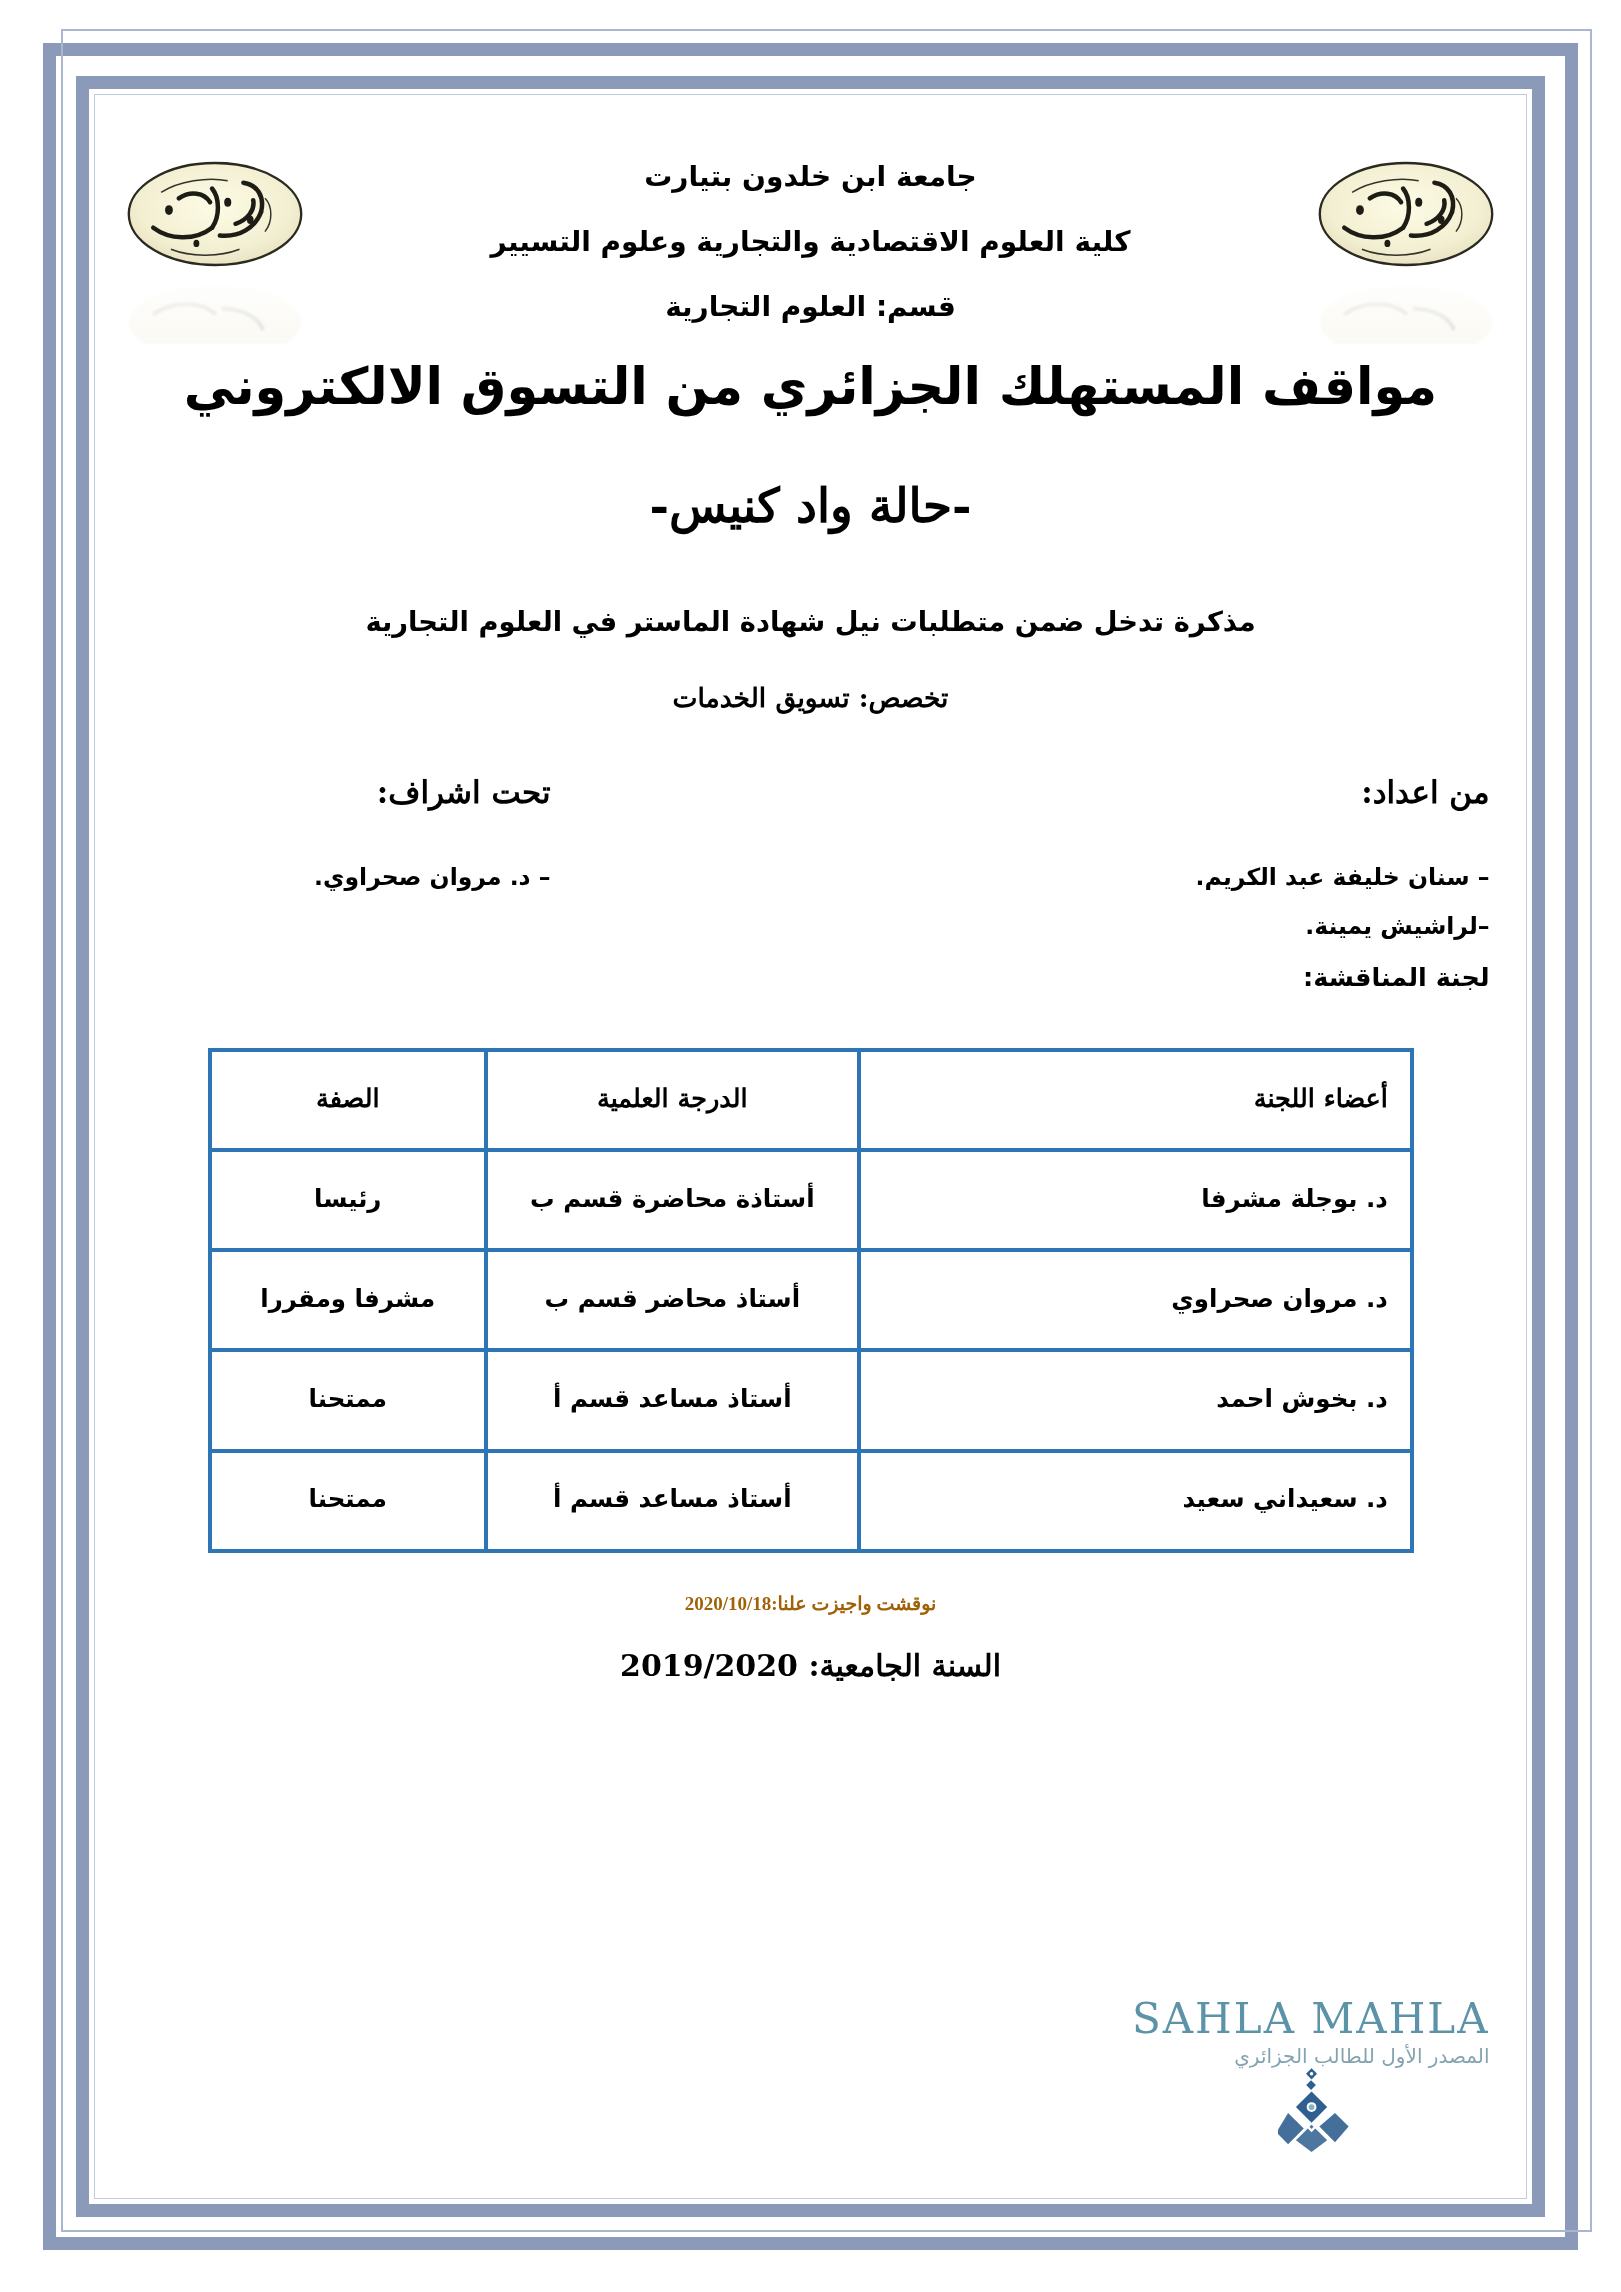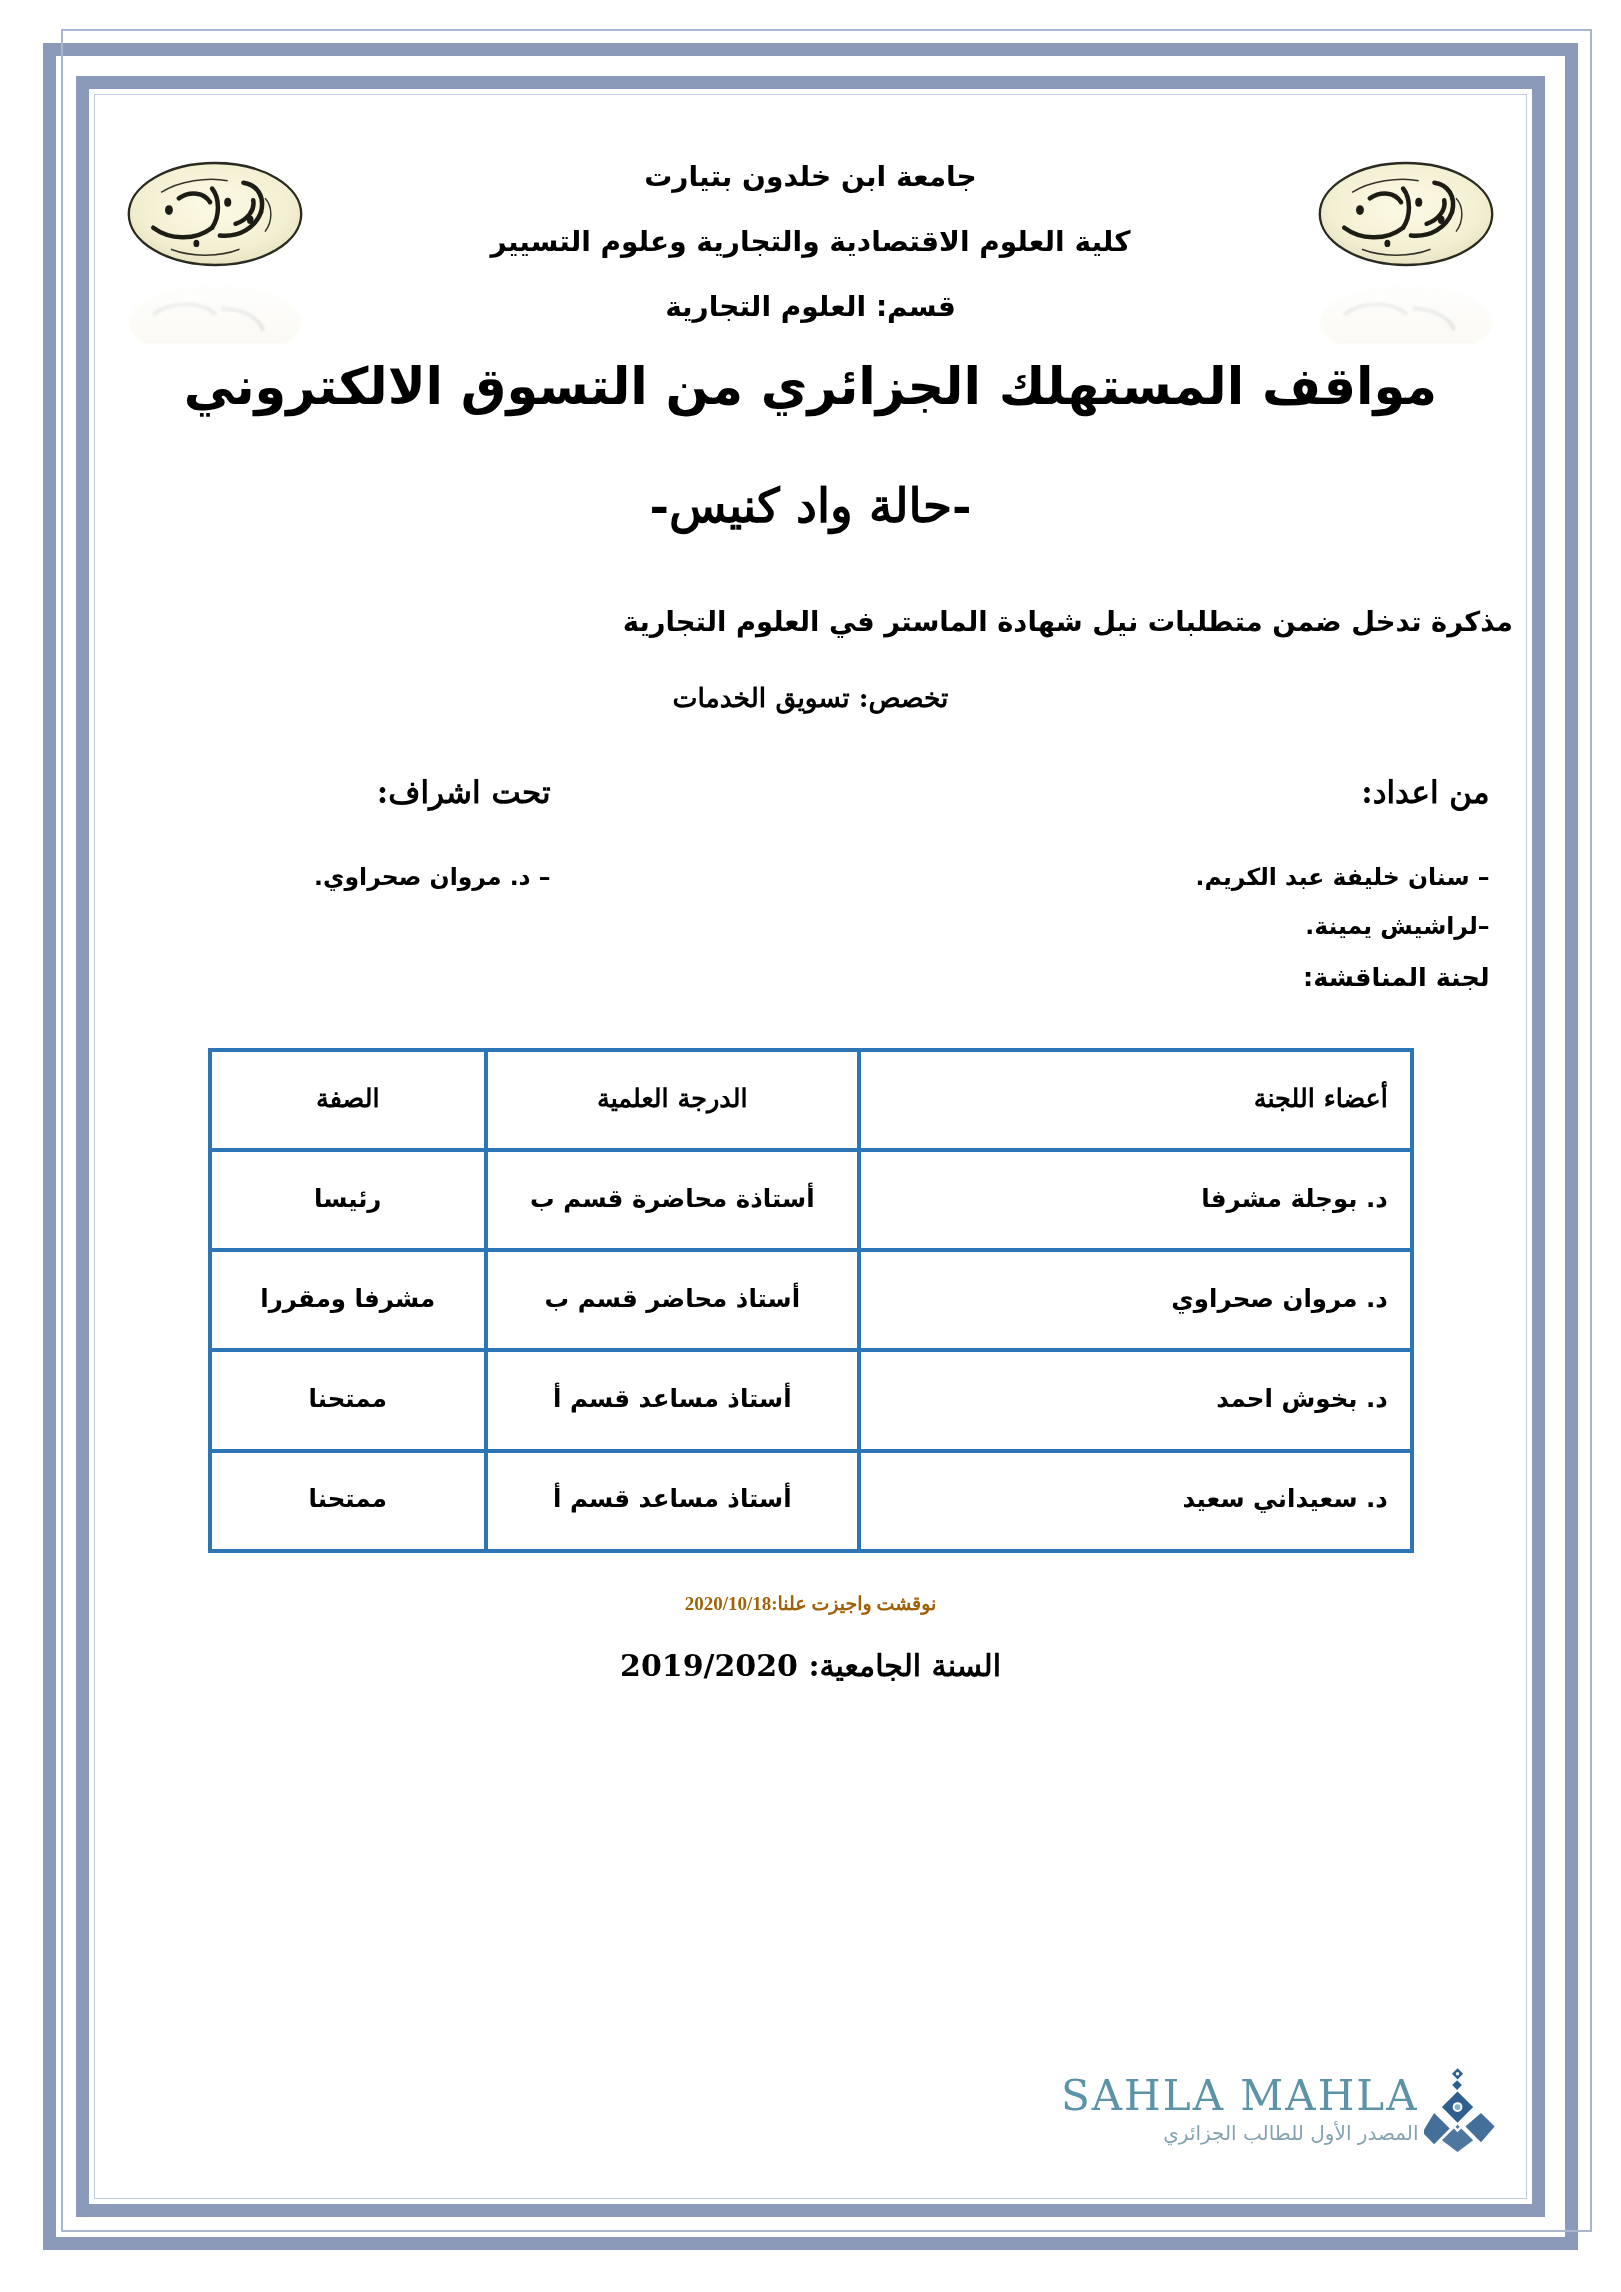--- a/index.html
+++ b/index.html
@@ -130,21 +130,20 @@
     margin: 61px 0 0 0;
   }
 
   
   .degree-line {
     font-family: "DejaVu Sans", sans-serif;
     font-weight: bold;
     font-size: 27.4px;
     color: #000;
     margin: 73px 0 0 0;
-    text-align: right;
   }
   .spec-line {
     font-family: "DejaVu Serif", serif;
     font-weight: bold;
     font-size: 26.5px;
     color: #000;
     margin: 45px 0 0 0;
   }
 
   
@@ -240,20 +239,21 @@
   }
 
   
   .watermark {
     position: absolute;
     right: 17.6px;
     bottom: 33px;
     display: flex;
     align-items: center;
     direction: ltr;
+    flex-direction: column;
   }
   .wm-text {
     text-align: right;
     margin-right: 5.9px;
   }
   .wm-main {
     font-family: "DejaVu Serif", serif;
     font-size: 42px;
     letter-spacing: 2px;
     color: #5c93a8;

